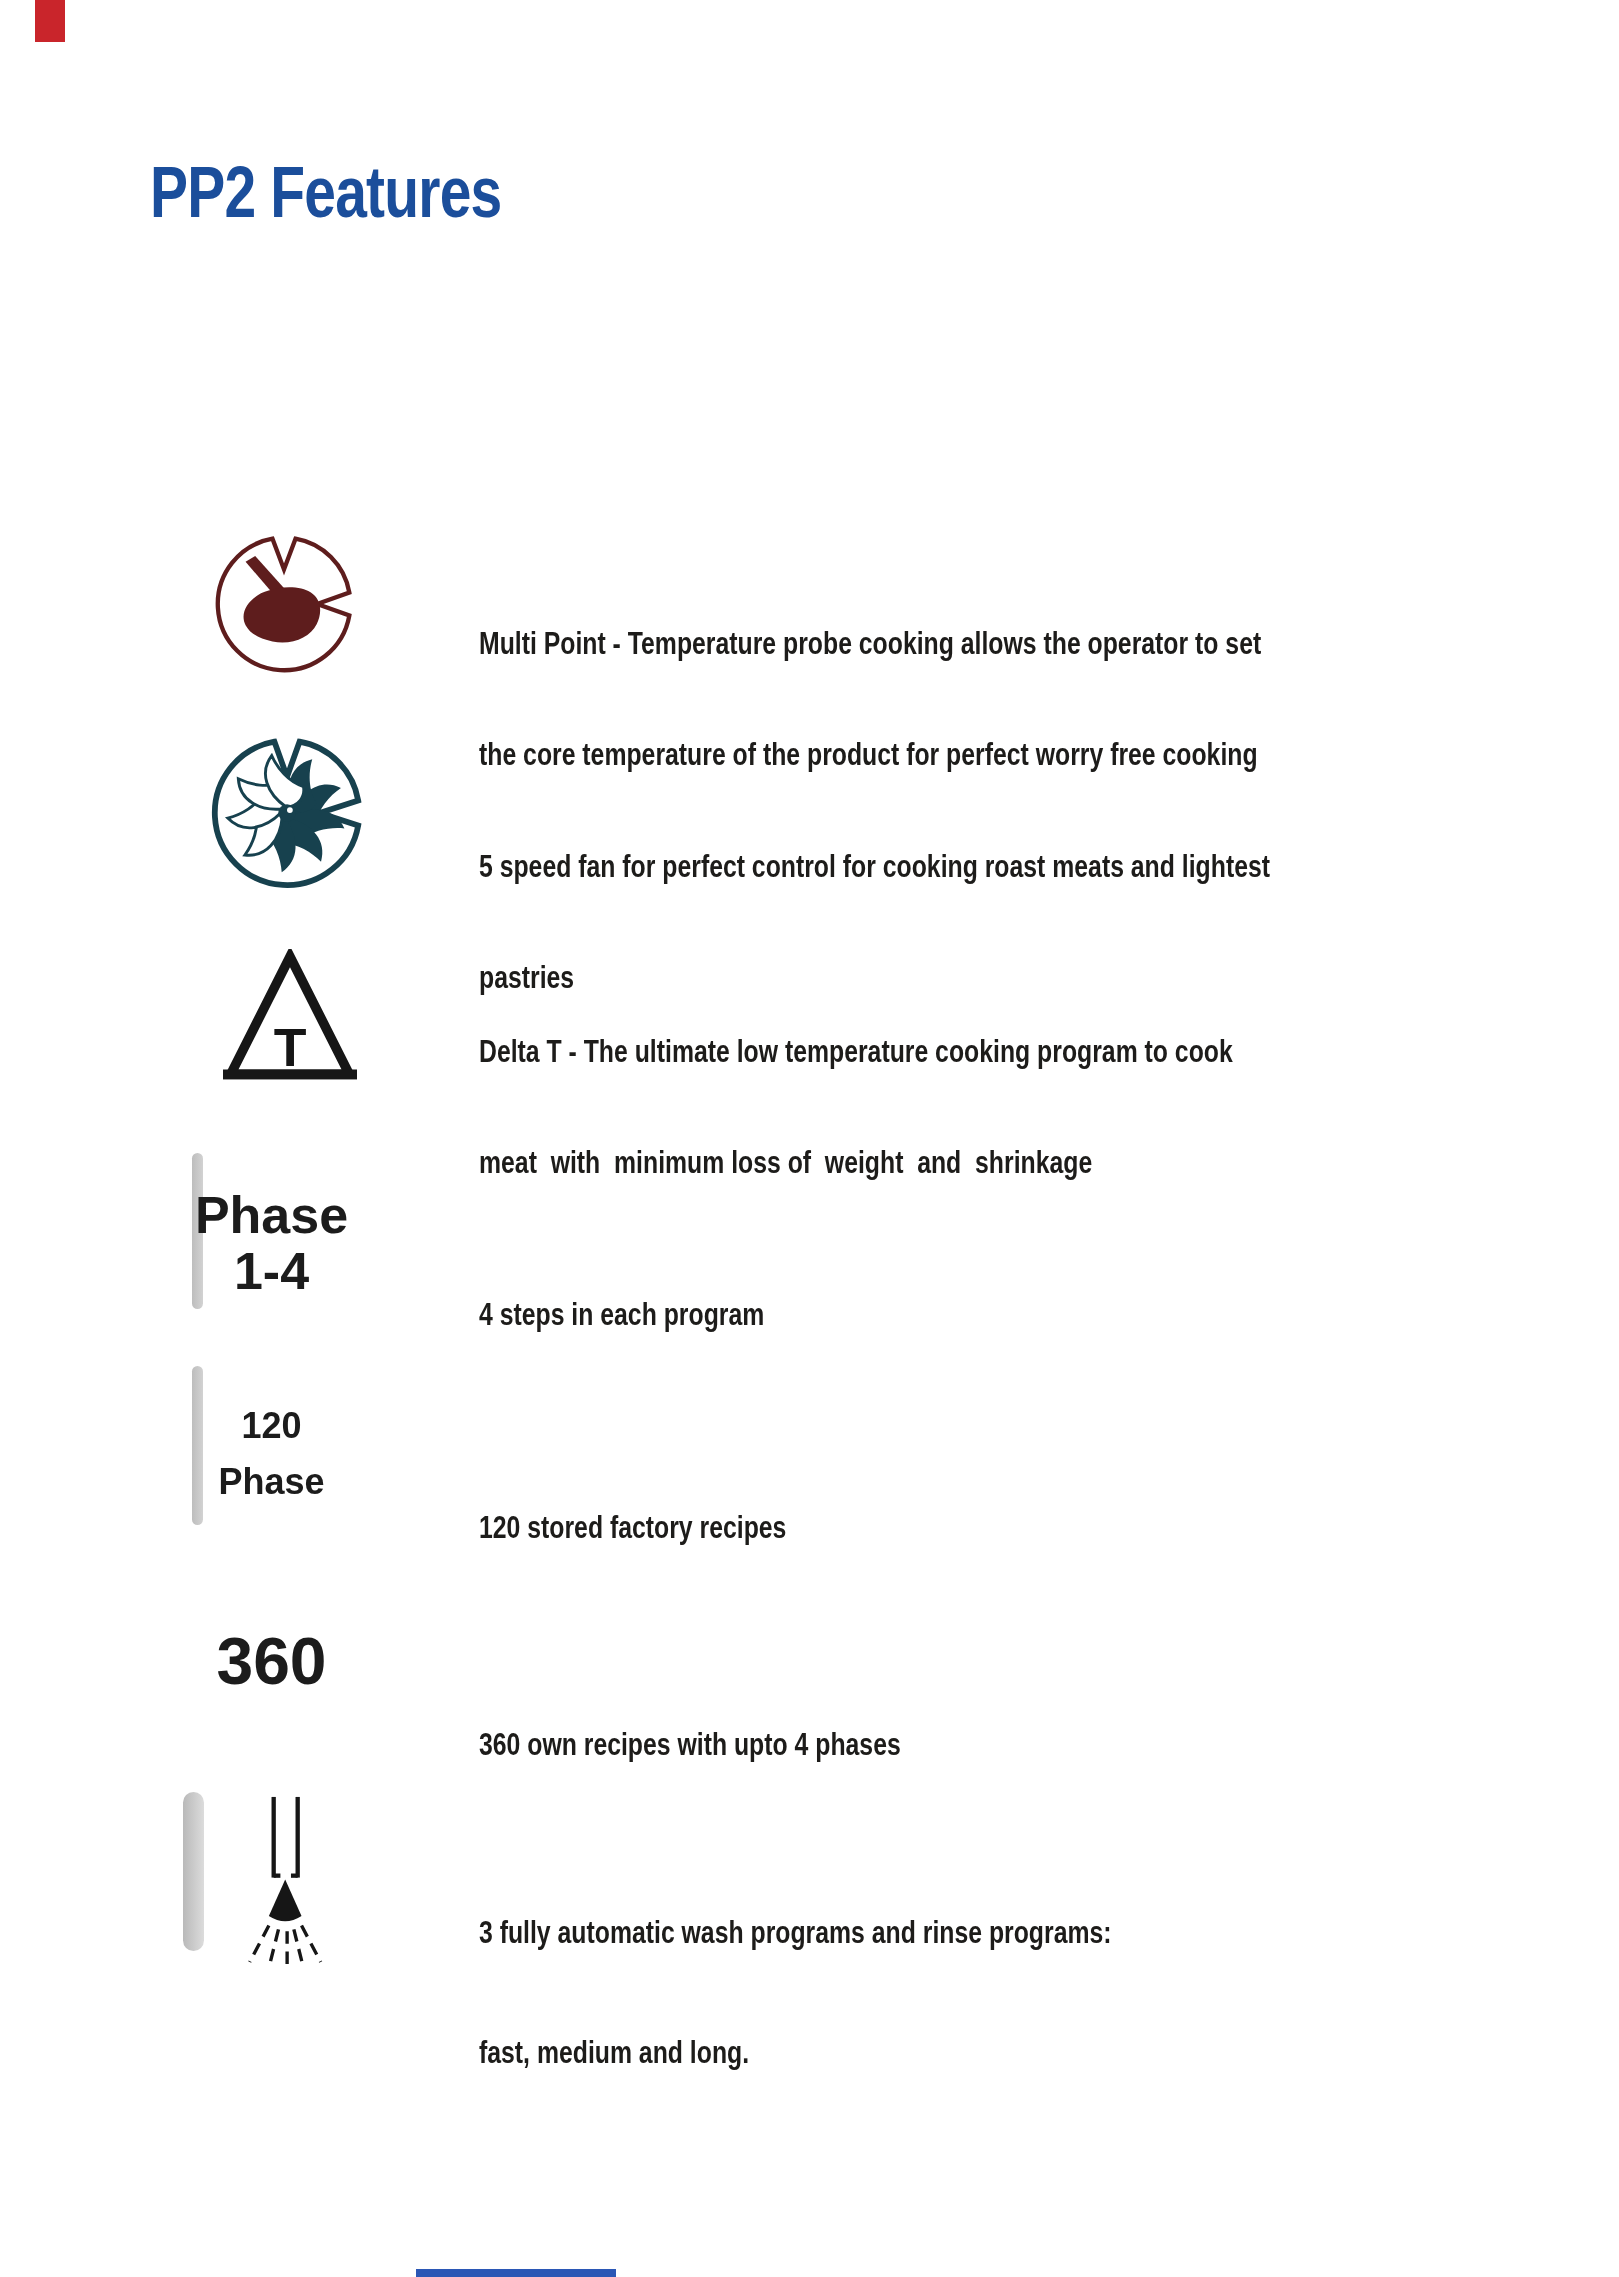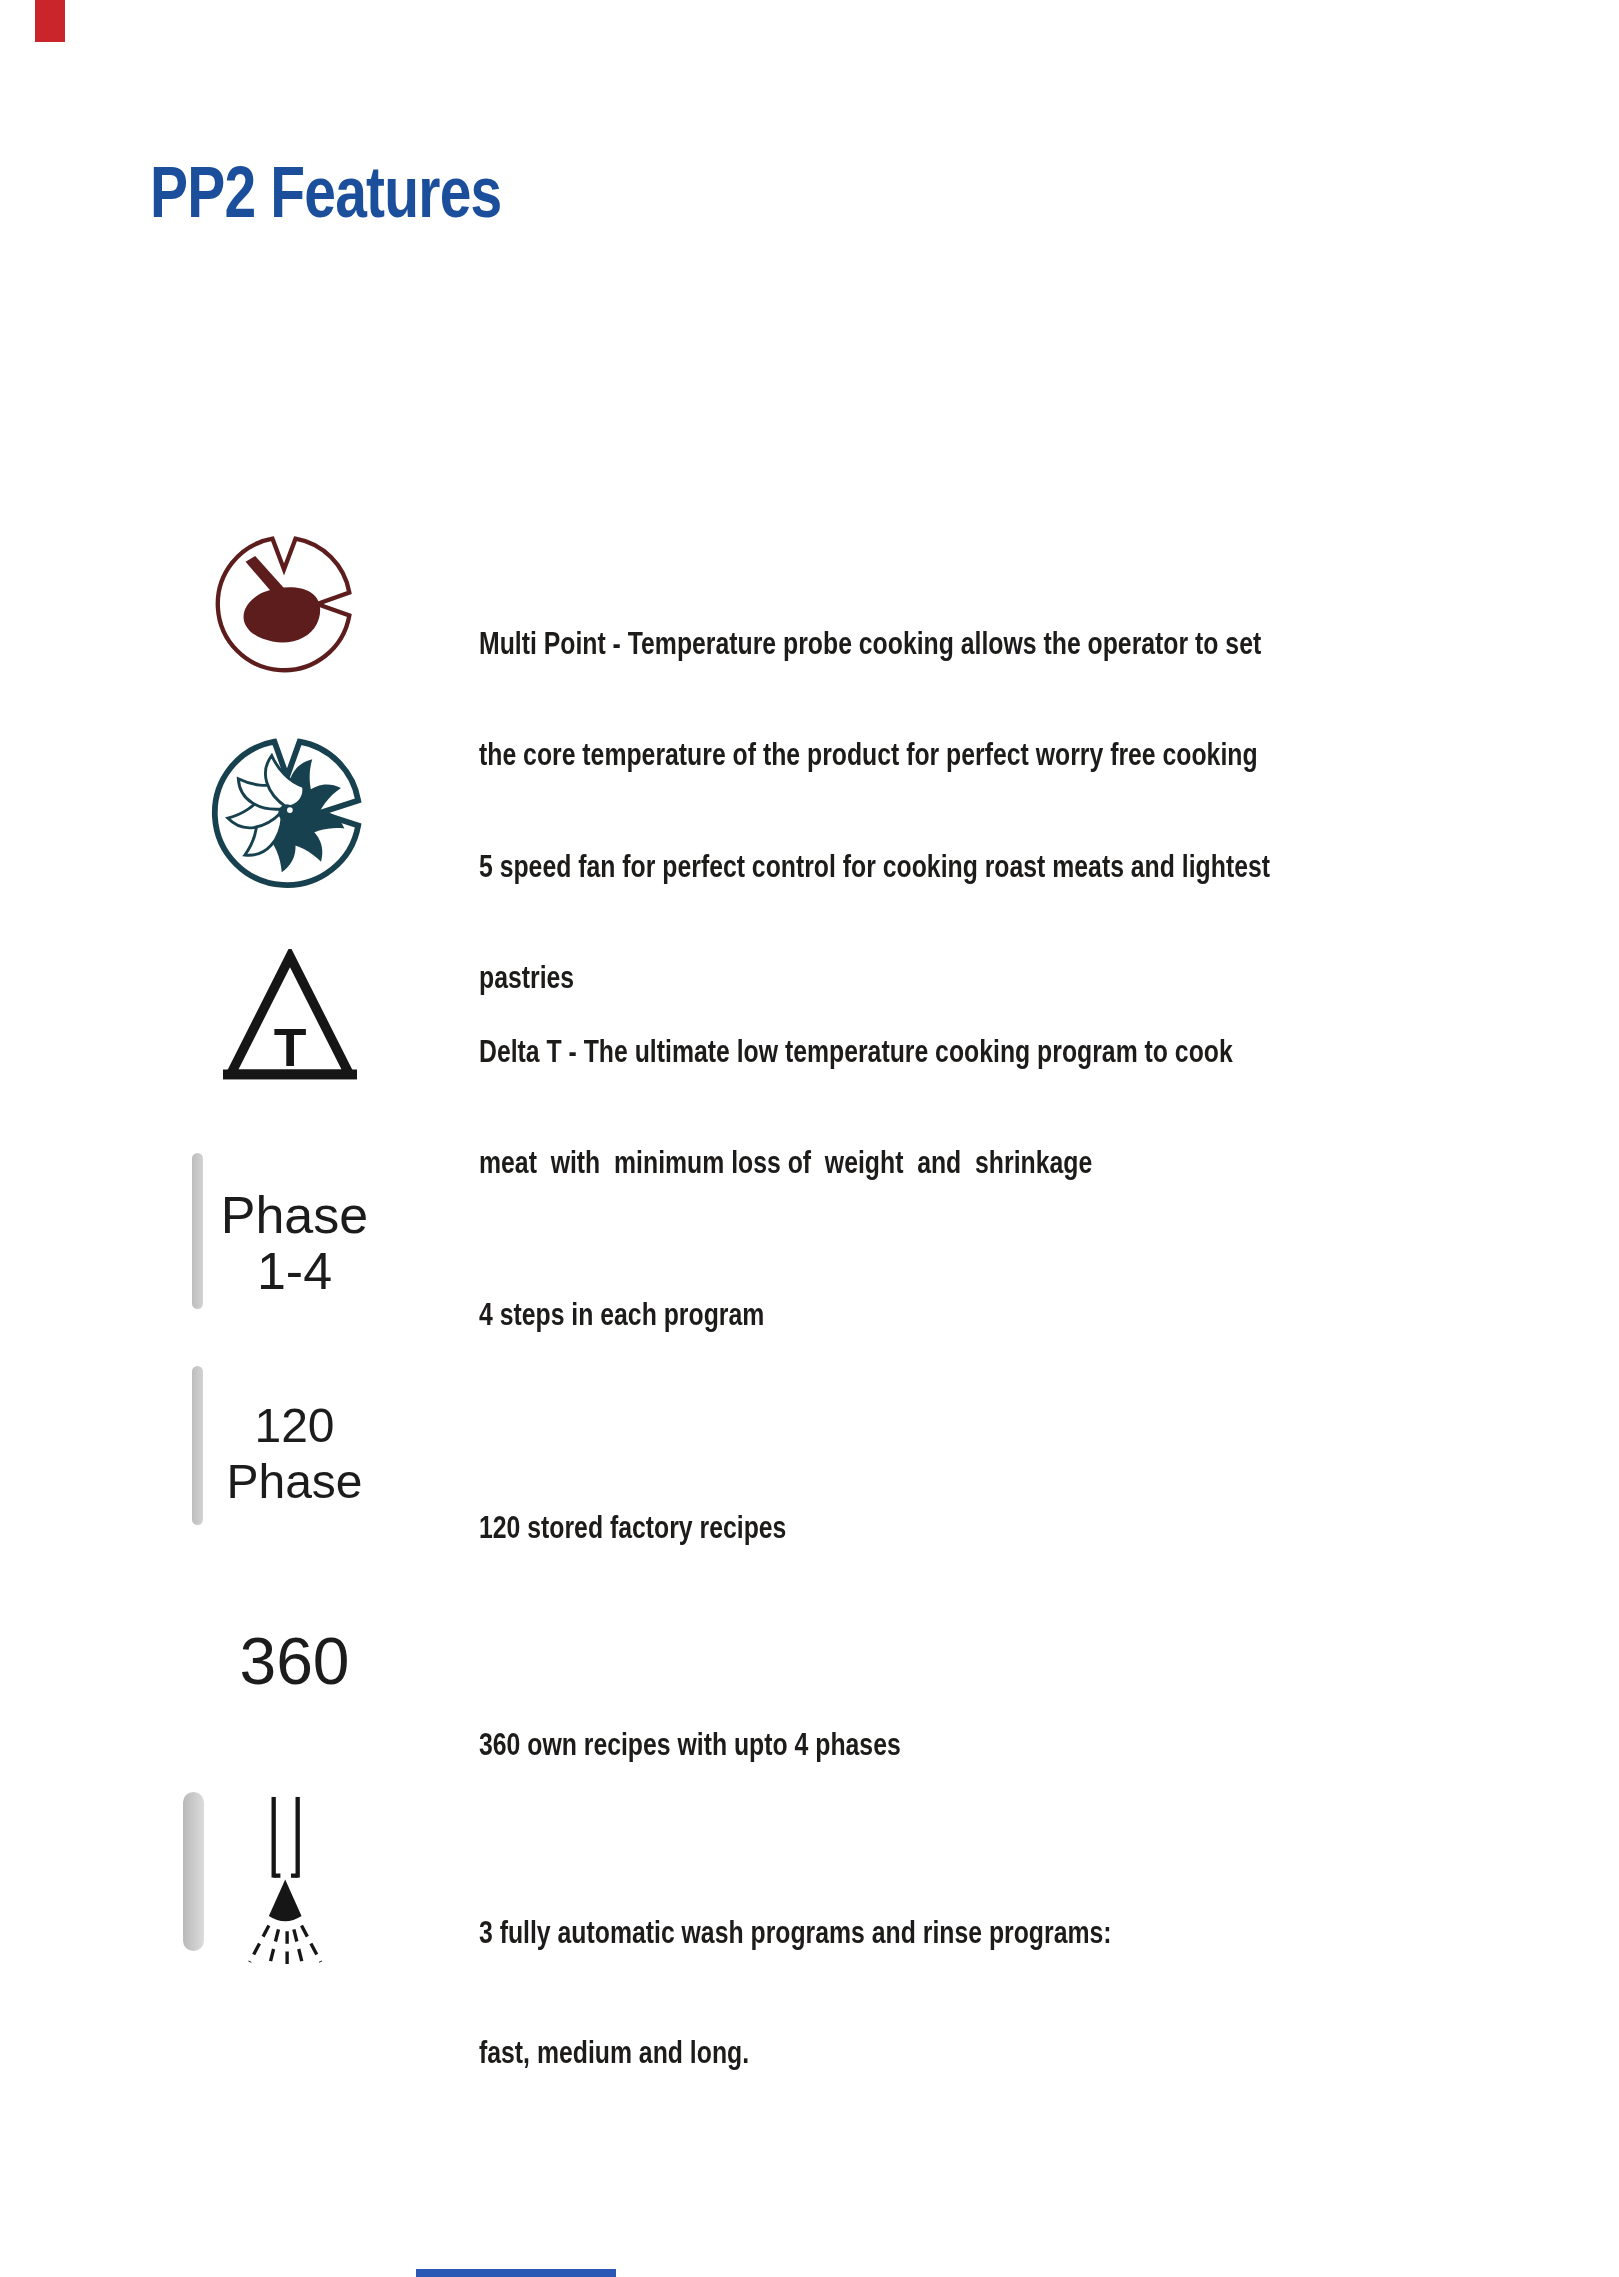--- a/index.html
+++ b/index.html
@@ -9,21 +9,21 @@
   
   #corner-red{left:35px;top:0;width:30px;height:42px;background:var(--corner-red);}
   #footer-blue{left:416px;top:2269px;width:200px;height:8.6px;background:var(--footer-blue);}
   
   #page-title{left:150px;top:150px;font-size:73px;font-weight:bold;color:var(--title-blue);
               transform:scaleX(0.78);transform-origin:0 0;letter-spacing:-1px;white-space:pre;}
   
   .feat-text{color:var(--text);font-weight:bold;font-size:31px;line-height:37px;
              transform:scaleX(0.80);transform-origin:0 0;white-space:pre;}
   
-  .big-label{color:#1c1c1c;font-weight:normal;text-align:center;width:221px;left:184px;}
+  .big-label{color:#1c1c1c;font-weight:bold;text-align:center;width:221px;left:161px;}
   .gray-bar{background:linear-gradient(90deg,#bdbdbd,#d2d2d2);border-radius:6.7px;width:10.6px;}
   svg{display:block;}
 </style>
 </head>
 <body>
 
 <div class="abs" id="corner-red"></div>
 <div class="abs" id="footer-blue"></div>
 
 <div class="abs" id="page-title">PP2 Features</div>
@@ -82,21 +82,21 @@
 <div class="abs gray-bar" style="left:192px;top:1153px;height:156px;"></div>
 <div class="abs big-label" style="top:1187px;font-size:52px;line-height:56px;">
   <div>Phase</div>
   <div>1-4</div>
 </div>
 <div class="abs feat-text" style="left:479px;top:1222px;">
   <div>4 steps in each program</div>
 </div>
 
 <div class="abs gray-bar" style="left:192px;top:1366px;height:159px;"></div>
-<div class="abs big-label" style="top:1398px;font-size:48px;line-height:56px;">
+<div class="abs big-label" style="top:1398px;font-size:36px;line-height:56px;">
   <div>120</div>
   <div>Phase</div>
 </div>
 <div class="abs feat-text" style="left:479px;top:1435px;">
   <div>120 stored factory recipes</div>
 </div>
 
 <div class="abs big-label" style="top:1631px;font-size:66px;line-height:60px;">
   <div>360</div>
 </div>

